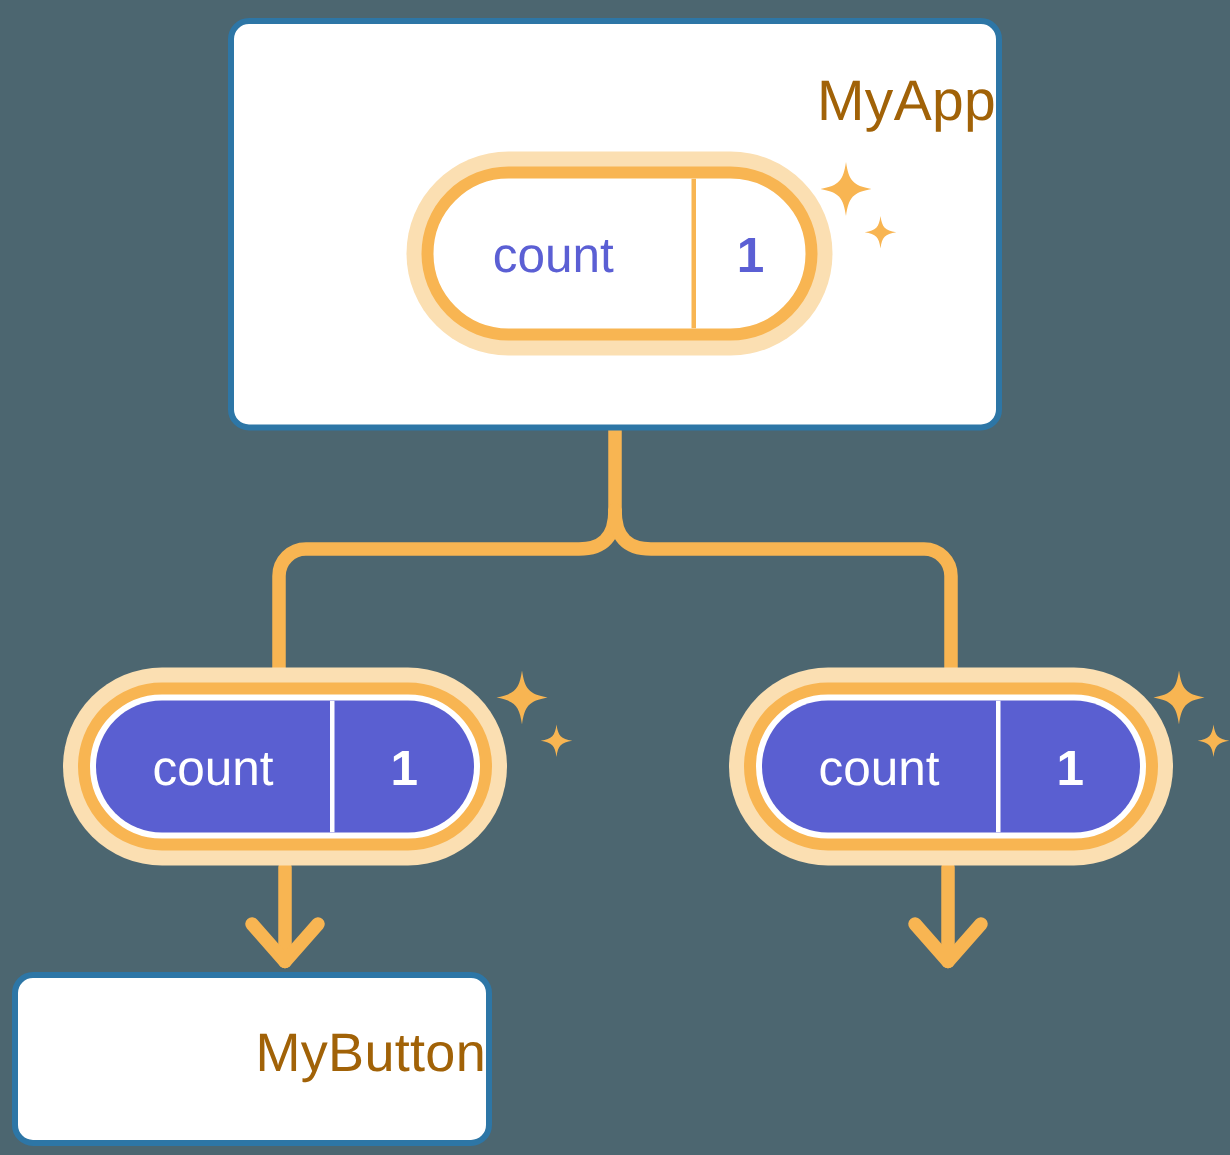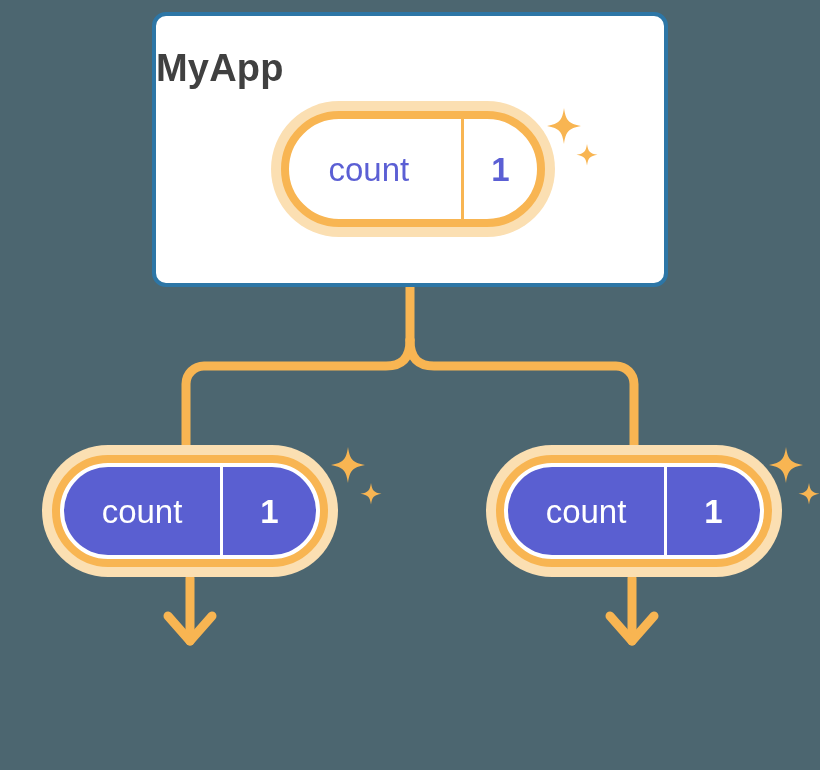--- a/index.html
+++ b/index.html
@@ -29,24 +29,24 @@
 
   
   .card {
     position: absolute;
     background: #ffffff;
     border: 4px solid #2d76a6;
     border-radius: 14px;
     box-sizing: border-box;
   }
   .card-title {
-    color: #404040;
+    color: #a16207;
     font-size: 38px;
-    font-weight: 700;
-    text-align: left;
+    font-weight: 400;
+    text-align: right;
     letter-spacing: 0.2px;
     line-height: 1;
     white-space: nowrap;
   }
 
   #card-app {
     left: 152px;
     top: 12px;
     width: 516px;
     height: 275px;
@@ -231,20 +231,23 @@
     </div>
   </div>
 
   <div class="sparkle-group" id="sparkle-left">
     <svg width="64" height="70" viewBox="0 0 64 70">
       <path fill="#f8b552" d="M26 4 C27.8 16.4 30.6 19.6 43 22 C30.6 24.4 27.8 27.6 26 40 C24.2 27.6 21.4 24.4 9 22 C21.4 19.6 24.2 16.4 26 4 Z"></path>
       <path fill="#f8b552" d="M49 40 C50.1 47.6 51.9 49.6 59.5 50.8 C51.9 52 50.1 54 49 61.6 C47.9 54 46.1 52 38.5 50.8 C46.1 49.6 47.9 47.6 49 40 Z"></path>
     </svg>
   </div>
 
+  <div class="card" id="card-btn-left">
+    <div class="card-title">MyButton</div>
+  </div>
 
   <div class="pill-wrap pill-bottom" id="pill-right">
     <div class="pill pill-solid">
       <div class="pill-inner">
         <div class="pill-body">
           <div class="pill-key">count</div>
           <div class="pill-val">1</div>
         </div>
       </div>
     </div>

